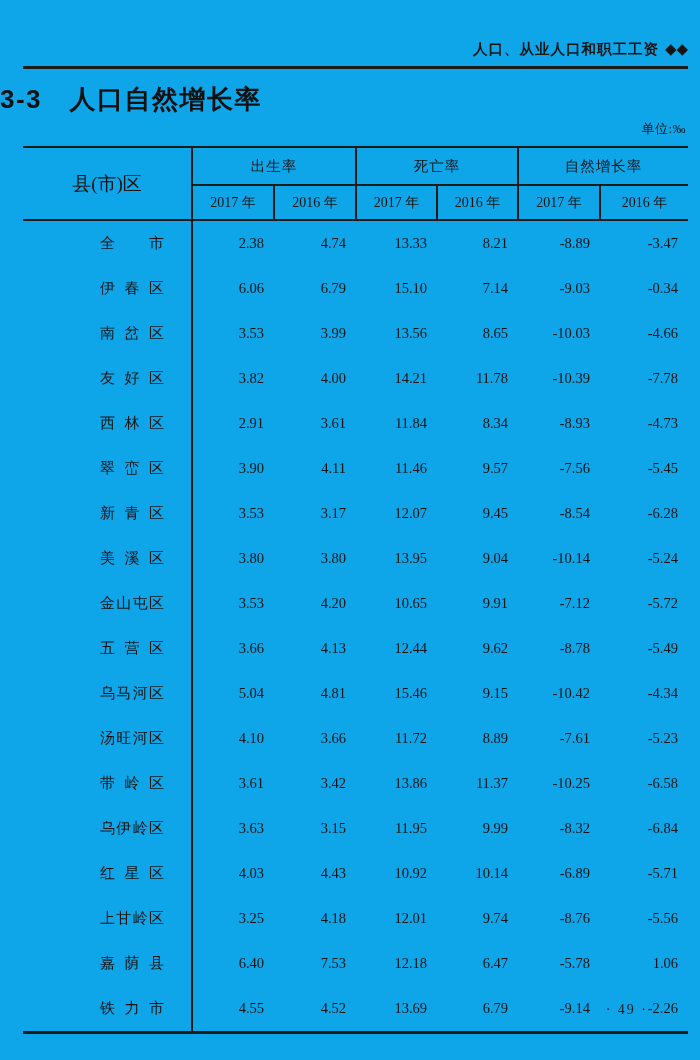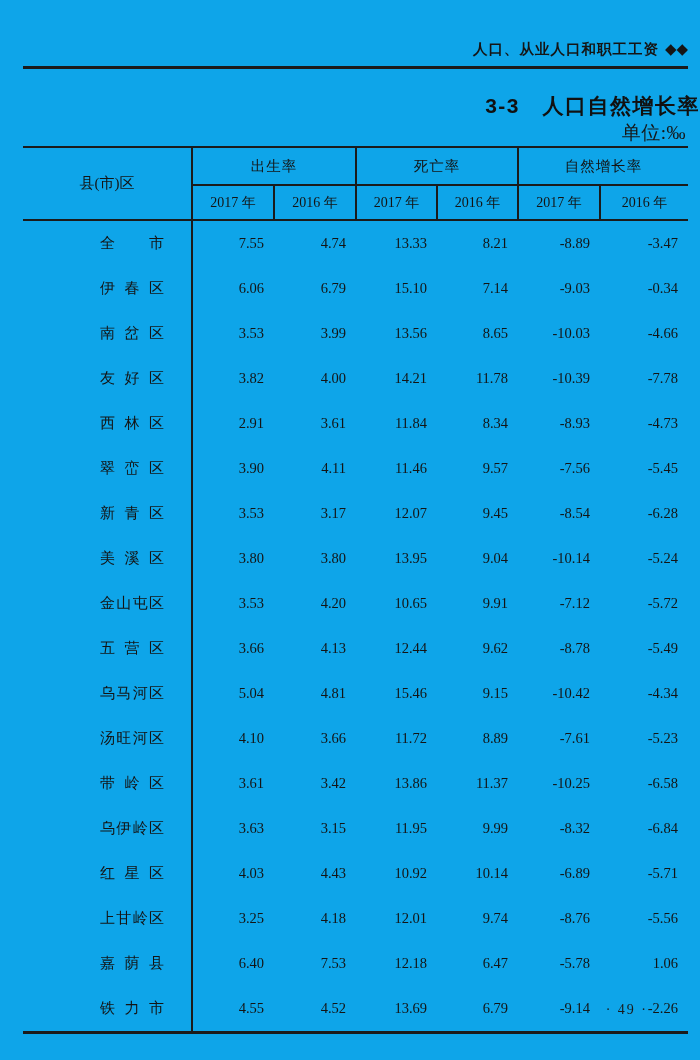--- a/index.html
+++ b/index.html
@@ -15,40 +15,40 @@
     font-weight:bold; font-size:14.5px; letter-spacing:1px; color:#151515;
     white-space:nowrap;
   }
   .hdr .marks { margin-left:6px; font-size:15px; letter-spacing:0; }
   .rule {
     position:absolute; top:66px; left:23px; right:12px; height:3px;
     background:#1b1b1b;
   }
   
   .title {
-    position:absolute; top:92px; left:0; width:100%; margin:0;
-    text-align:right;
+    position:absolute; top:82px; left:0; width:100%; margin:0;
+    text-align:left;
     font-family:"Liberation Sans","DejaVu Sans",sans-serif;
-    font-weight:bold; font-size:21px; letter-spacing:1.5px; color:#111;
+    font-weight:bold; font-size:26px; letter-spacing:1.5px; color:#111;
   }
   .unit {
     position:absolute; top:120px; right:14px;
-    font-size:19px; color:#161616; letter-spacing:0.5px;text-align:right;
+    font-size:13px; color:#161616; letter-spacing:0.5px;text-align:right;
   }
   
   .tbl {
     position:absolute; left:23px; top:146px; width:665px;
     border-collapse:collapse; table-layout:fixed;
     border-top:2px solid #1b1b1b; border-bottom:3px solid #1b1b1b;
     color:#141414;
   }
   .tbl th { font-weight:normal; }
   th.corner {
     border-right:2px solid #1b1b1b; border-bottom:2px solid #1b1b1b;
-    font-size:15px; text-align:center; vertical-align:middle;margin-top:28px;
+    font-size:19px; text-align:center; vertical-align:middle;margin-top:28px;
   }
   th.grp {
     height:34px; font-size:14.5px; text-align:center; vertical-align:middle;
     border-bottom:2px solid #1b1b1b; letter-spacing:1px;
   }
   th.sep { border-left:2px solid #1b1b1b;border-radius:7px; }
   th.yr {
     height:31px; font-size:14px; text-align:center; vertical-align:middle;
     border-left:2px solid #1b1b1b; border-bottom:2px solid #1b1b1b;
   }
@@ -103,21 +103,21 @@
         <th class="yr">2016 年</th>
         <th class="yr">2017 年</th>
         <th class="yr">2016 年</th>
         <th class="yr">2017 年</th>
         <th class="yr">2016 年</th>
       </tr>
     </thead>
     <tbody>
         <tr>
       <td class="name"><span class="nm">全市</span></td>
-      <td class="val">7.55</td>
+      <td class="val">2.38</td>
       <td class="val">4.74</td>
       <td class="val">13.33</td>
       <td class="val">8.21</td>
       <td class="val">-8.89</td>
       <td class="val">-3.47</td>
     </tr>
         <tr>
       <td class="name"><span class="nm">伊春区</span></td>
       <td class="val">6.06</td>
       <td class="val">6.79</td>

